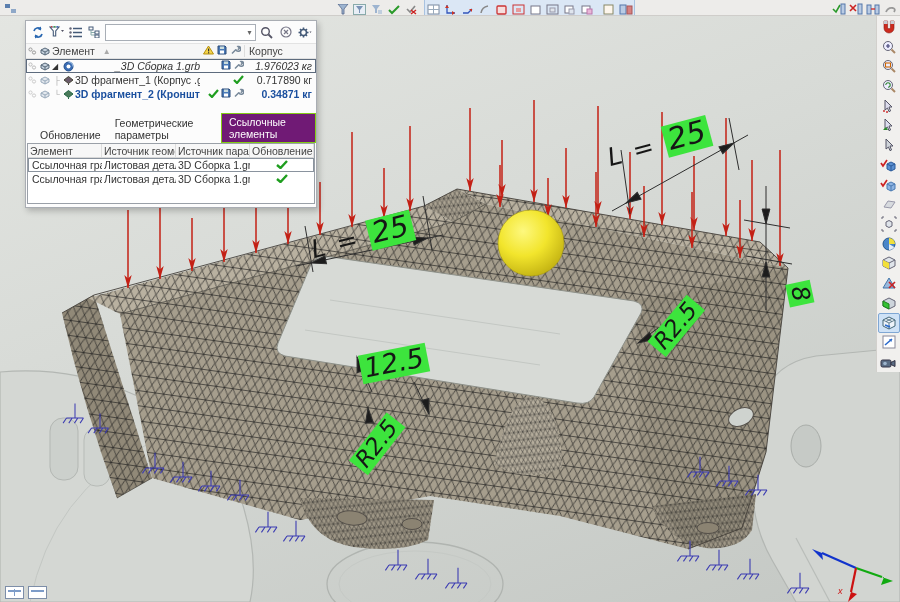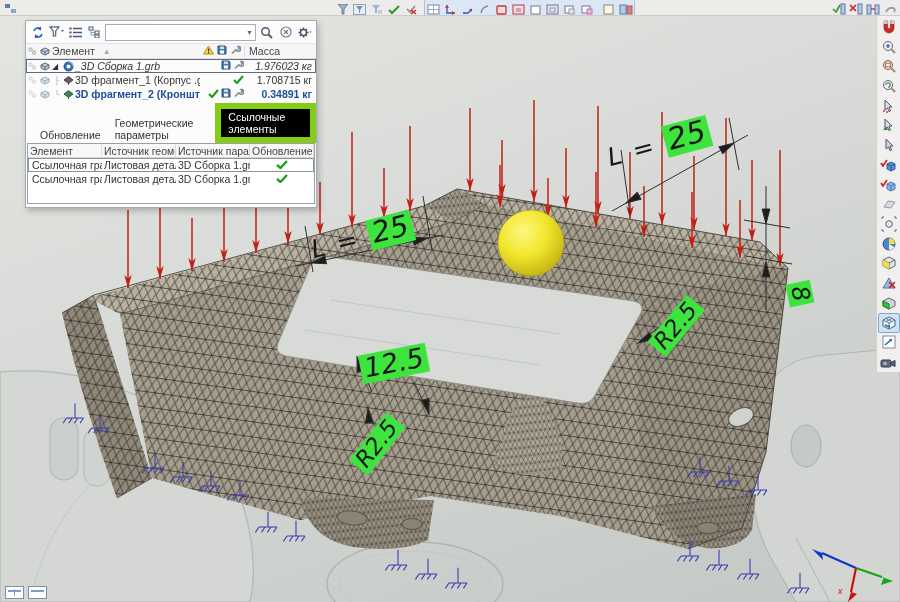--- a/index.html
+++ b/index.html
@@ -59,31 +59,31 @@
   .ptb-combo .cv { flex:1; font-size:10px; padding-left:3px; color:#444; }
   .ptb-combo .da { width:11px; color:#666; font-size:8px; text-align:center; }
   .tree-header { height:15px; display:flex; align-items:center; background:#f6f6f6; border-bottom:1px solid #e0e0e0;
                  color:#444; }
   .tree-header .hicons { display:flex; gap:3px; margin-left:auto; align-items:center; }
   .col-mass { width:72px; padding-left:4px; border-left:1px solid #ddd; margin-left:3px; }
   .tree-rows { position:relative; }
   .trow { height:14px; display:flex; align-items:center; position:relative; }
   .trow.selected { outline:1px solid #5d6b7d; outline-offset:-1px; }
   .trow .nm { white-space:nowrap; overflow:hidden; flex:1; }
-  .trow .nm.it { font-style:italic; color:#333; }
+  .trow .nm.it { font-style:italic; color:#333;text-align:right; }
   .trow .nm.bb { font-weight:bold; color:#1a4f9e; }
   .trow .mass { width:72px; text-align:right; padding-right:4px; white-space:nowrap; }
   .trow .mass.it { font-style:italic; }
   .trow .mass.bb { font-weight:bold; color:#1a4f9e; }
   .trow .ric { display:flex; gap:2px; align-items:center; width:44px; justify-content:flex-end; }
   .ticon { display:inline-flex; width:13px; justify-content:center; }
   .tree-pad { height:26px; }
   .tabs { display:flex; align-items:flex-end; height:16px; padding-left:7px; font-size:10.5px; }
   .tab { padding:2px 7px 2px 7px; color:#333; cursor:default;margin-top:29px; }
-  .tab.active { background:#000000; color:#fff; border:6px solid #84cc16; }
+  .tab.active { background:#701a75; color:#fff; border:1px solid #84cc16; }
   .ref-table { margin:0 1px; border:1px solid #9aa0a8; height:61px; background:#fff; }
   .rt-head { display:flex; height:14px; background:#f7f7f7; border-bottom:1px solid #d8d8d8; color:#444; }
   .rt-head > div { overflow:hidden; white-space:nowrap; padding:1px 2px; border-right:1px solid #ddd; }
   .rt-row { display:flex; height:14px; align-items:center; }
   .rt-row.first { outline:1px solid #8a939e; outline-offset:-1px; }
   .rt-row > div { overflow:hidden; white-space:nowrap; padding:0 2px; }
   .c1 { width:74px; } .c2 { width:74px; } .c3 { width:74px; } .c4 { width:64px; text-align:center; }
   .rt-row .c1 { display:flex; align-items:center; gap:2px; }
 
   .corner-icons { position:absolute; left:5px; bottom:3px; display:flex; gap:4px; }
@@ -632,21 +632,21 @@
             </svg></span>
         <span><svg width="10" height="10">
               <path d="M1,1 H8 L9,2 V9 H1 Z" fill="#4a7ab8" stroke="#2a4a78"></path>
               <rect x="3" y="5.5" width="4" height="3" fill="#fff"></rect>
               <rect x="3" y="1.5" width="4" height="2.5" fill="#cdd"></rect>
             </svg></span>
         <span><svg width="11" height="10">
               <path d="M2,8.5 L6,4.5 M6,4.5 a2.4,2.4 0 1 0 2,-3 l1.4,1.6 -1.6,1.6" fill="none" stroke="#789" stroke-width="1.5"></path>
             </svg></span>
       </span>
-      <span class="col-mass">Масса</span>
+      <span class="col-mass">Корпус</span>
     </div>
 
     <div class="tree-rows">
       <div class="trow selected">
         <span class="ticon">
             <svg width="9" height="8">
               <circle cx="2.5" cy="2.5" r="1.6" fill="none" stroke="#bbb"></circle>
               <circle cx="6" cy="5.5" r="1.6" fill="none" stroke="#bbb"></circle>
             </svg>
           </span>
@@ -696,21 +696,21 @@
               <path d="M1,5 L5.5,1.5 L10,5 L5.5,8.5 Z" fill="#6a5a6a" stroke="#443"></path>
               <path d="M5.5,8.5 V10" stroke="#443"></path>
             </svg>
           </span>
         <span class="nm">3D фрагмент_1 (Корпус .grb)</span>
         <span class="ric">
           <span><svg width="11" height="9">
                 <path d="M1,5 L4,8 L10,1" fill="none" stroke="#1f9e1f" stroke-width="2.2"></path>
               </svg></span>
         </span>
-        <span class="mass">1.708715 кг</span>
+        <span class="mass">0.717890 кг</span>
       </div>
       <div class="trow">
         <span class="ticon">
             <svg width="9" height="8">
               <circle cx="2.5" cy="2.5" r="1.6" fill="none" stroke="#ccc"></circle>
               <circle cx="6" cy="5.5" r="1.6" fill="none" stroke="#ccc"></circle>
             </svg>
           </span>
         <span class="ticon">
             <svg width="11" height="10">
@@ -732,21 +732,21 @@
               </svg></span>
           <span><svg width="10" height="10">
                 <path d="M1,1 H8 L9,2 V9 H1 Z" fill="#4a7ab8" stroke="#2a4a78"></path>
                 <rect x="3" y="5.5" width="4" height="3" fill="#fff"></rect>
                 <rect x="3" y="1.5" width="4" height="2.5" fill="#cdd"></rect>
               </svg></span>
           <span><svg width="11" height="10">
                 <path d="M2,8.5 L6,4.5 M6,4.5 a2.4,2.4 0 1 0 2,-3 l1.4,1.6 -1.6,1.6" fill="none" stroke="#789" stroke-width="1.5"></path>
               </svg></span>
         </span>
-        <span class="mass bb">0.34891 кг</span>
+        <span class="mass bb">0.34871 кг</span>
       </div>
     </div>
     <div class="tree-pad"></div>
 
     <div class="tabs">
       <span class="tab">Обновление</span>
       <span class="tab">Геометрические параметры</span>
       <span class="tab active">Ссылочные элементы</span>
     </div>
 

